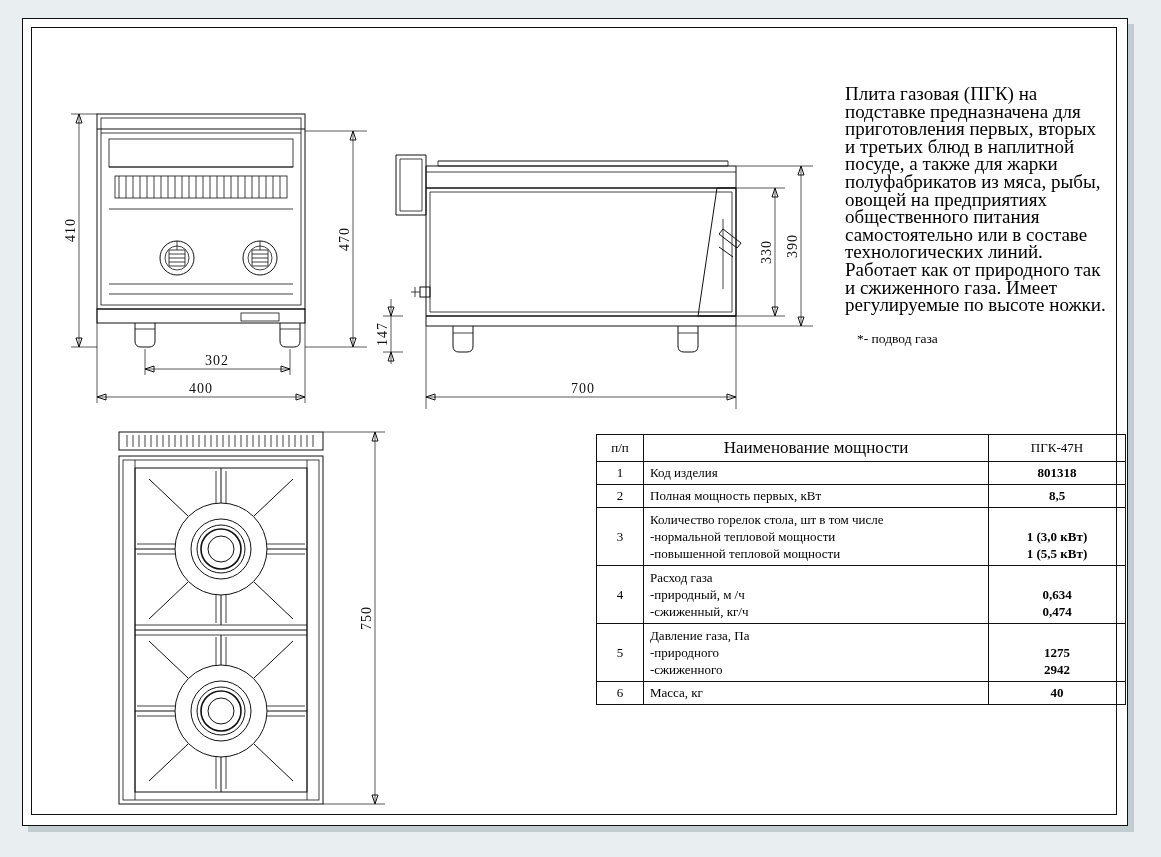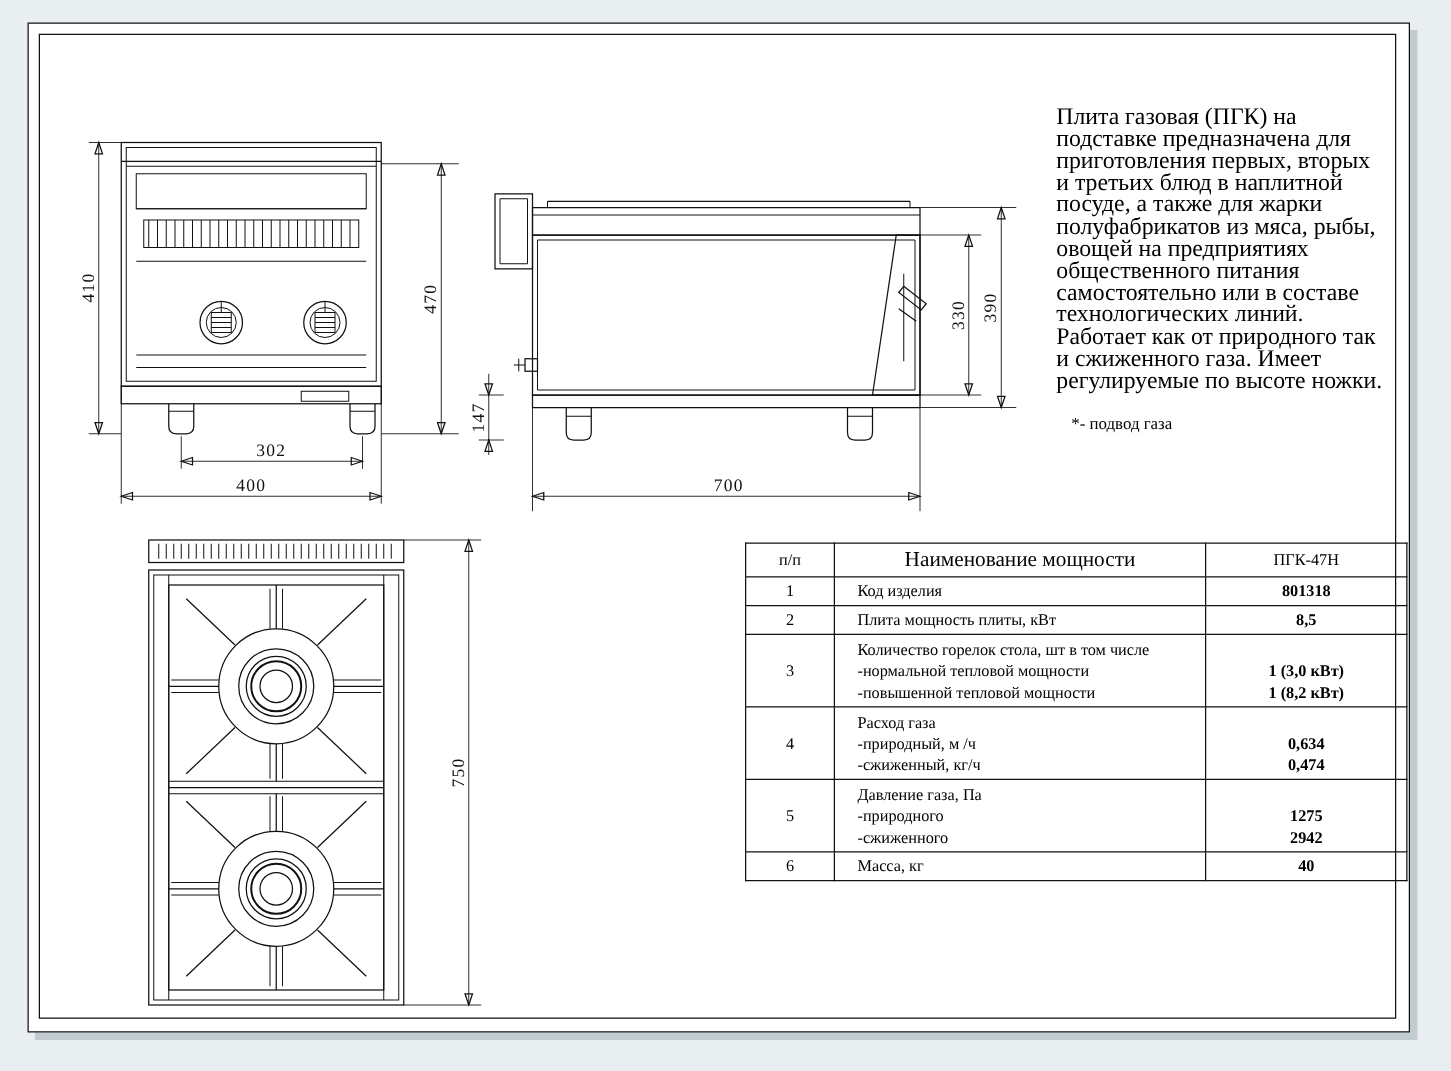--- a/index.html
+++ b/index.html
@@ -64,21 +64,21 @@
   #spec-table{
     position:absolute;
     left:573px;top:415px;
     width:530px;
     border-collapse:collapse;
     font-family:"Liberation Serif", serif;
     font-size:13px;
   }
   #spec-table td,#spec-table th{
     border:1px solid #111;
-    padding:3px 18px;
+    padding:3px 6px;
     vertical-align:middle;
   }
   #spec-table thead th{
     font-weight:normal;
     text-align:center;
   }
   .th-num{width:34px;font-size:13px;}
   .th-name{font-size:17px;}
   .th-model{width:124px;font-size:13px;}
   .c-num{text-align:center;width:34px;}
@@ -374,31 +374,31 @@
       </tr>
     </thead>
     <tbody>
       <tr>
         <td class="c-num">1</td>
         <td class="c-name">Код изделия</td>
         <td class="c-val">801318</td>
       </tr>
       <tr>
         <td class="c-num">2</td>
-        <td class="c-name">Плита мощность плиты, кВт</td>
+        <td class="c-name">Полная мощность первых, кВт</td>
         <td class="c-val">8,5</td>
       </tr>
       <tr>
         <td class="c-num">3</td>
         <td class="c-name multi">Количество горелок стола, шт в том числе
  -нормальной тепловой мощности
  -повышенной тепловой мощности</td>
         <td class="c-val multi">
 1 (3,0 кВт)
-1 (8,2 кВт)</td>
+1 (5,5 кВт)</td>
       </tr>
       <tr>
         <td class="c-num">4</td>
         <td class="c-name multi">Расход газа
  -природный, м /ч
  -сжиженный, кг/ч</td>
         <td class="c-val multi">
 0,634
 0,474</td>
       </tr>

